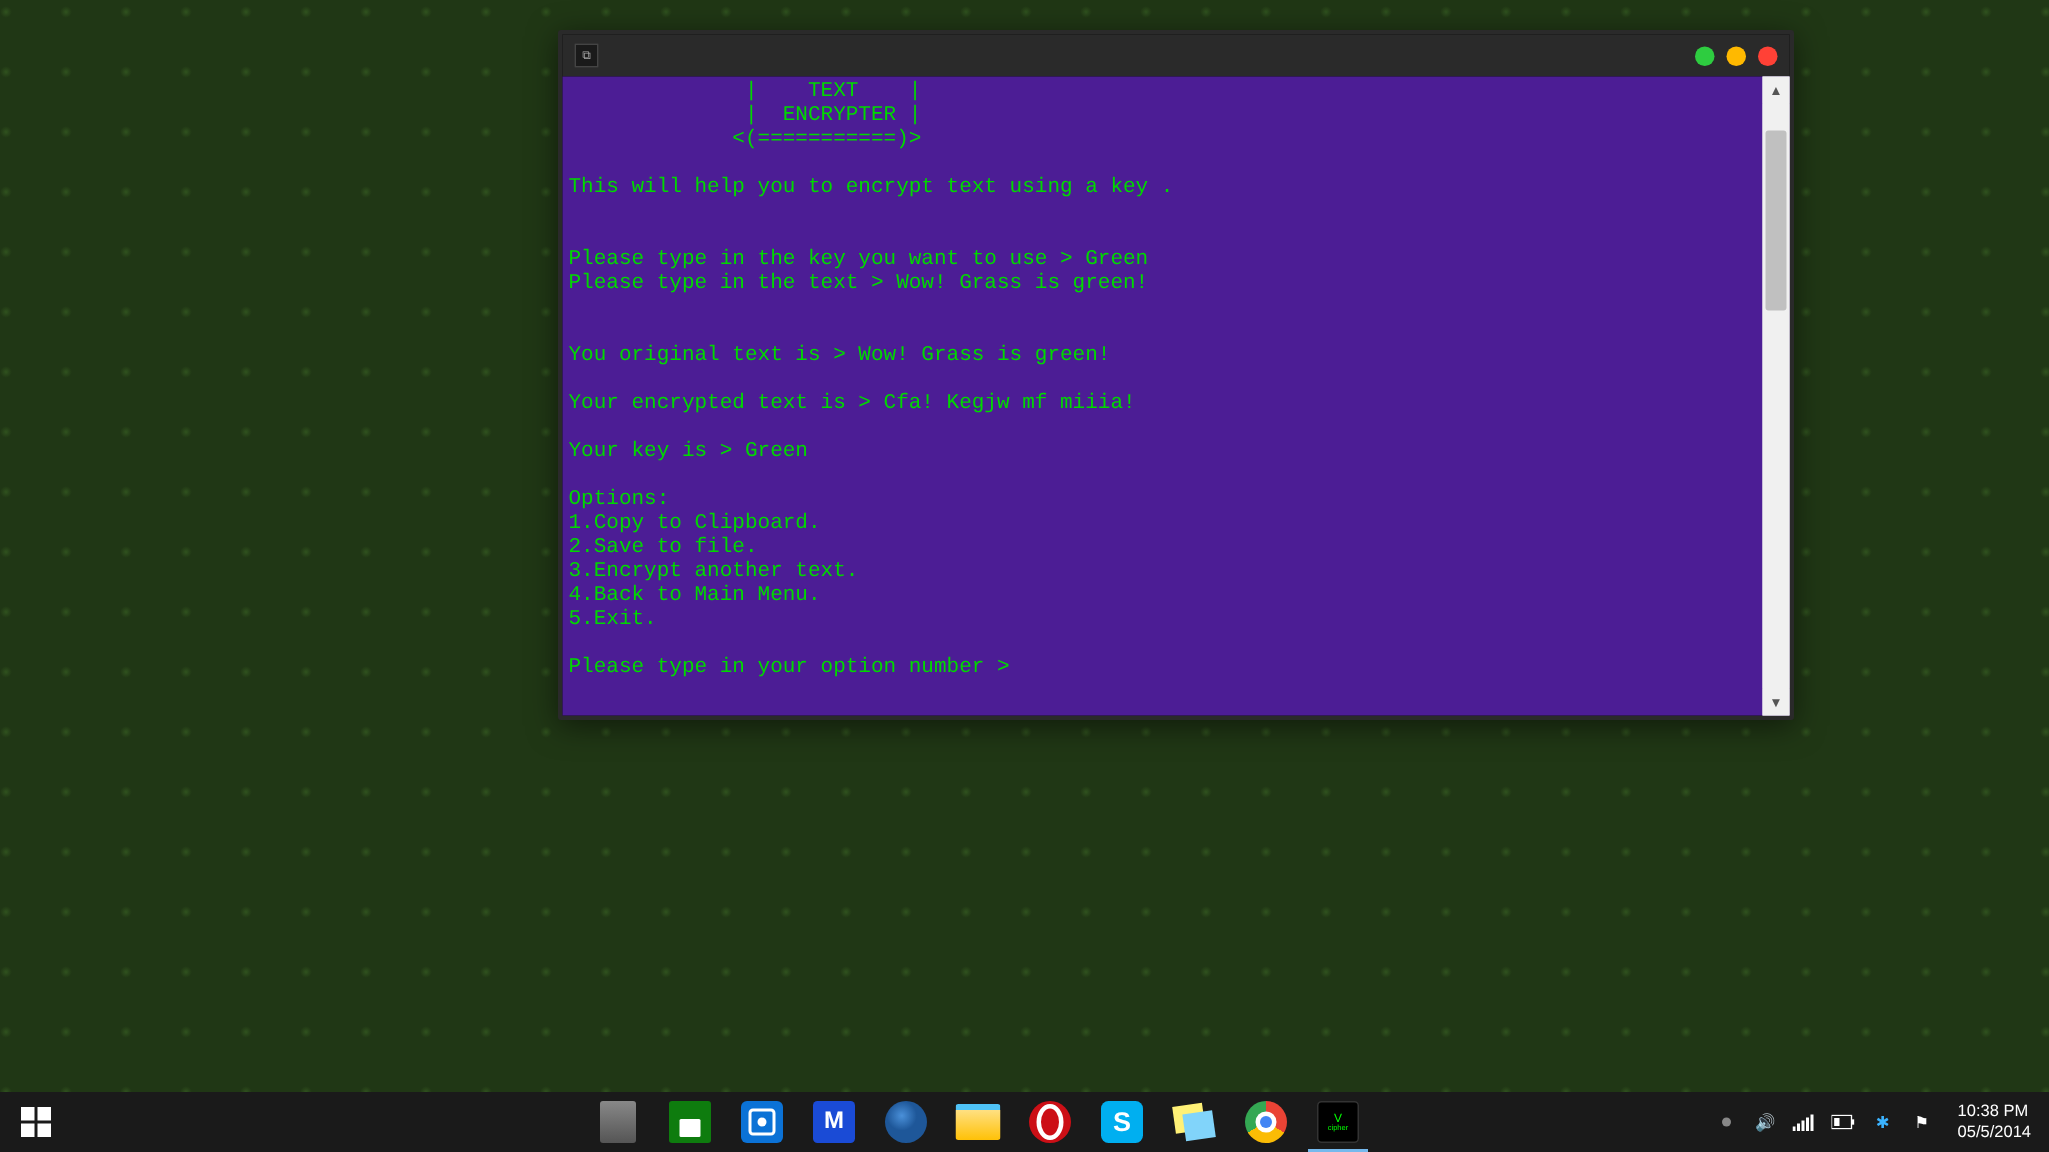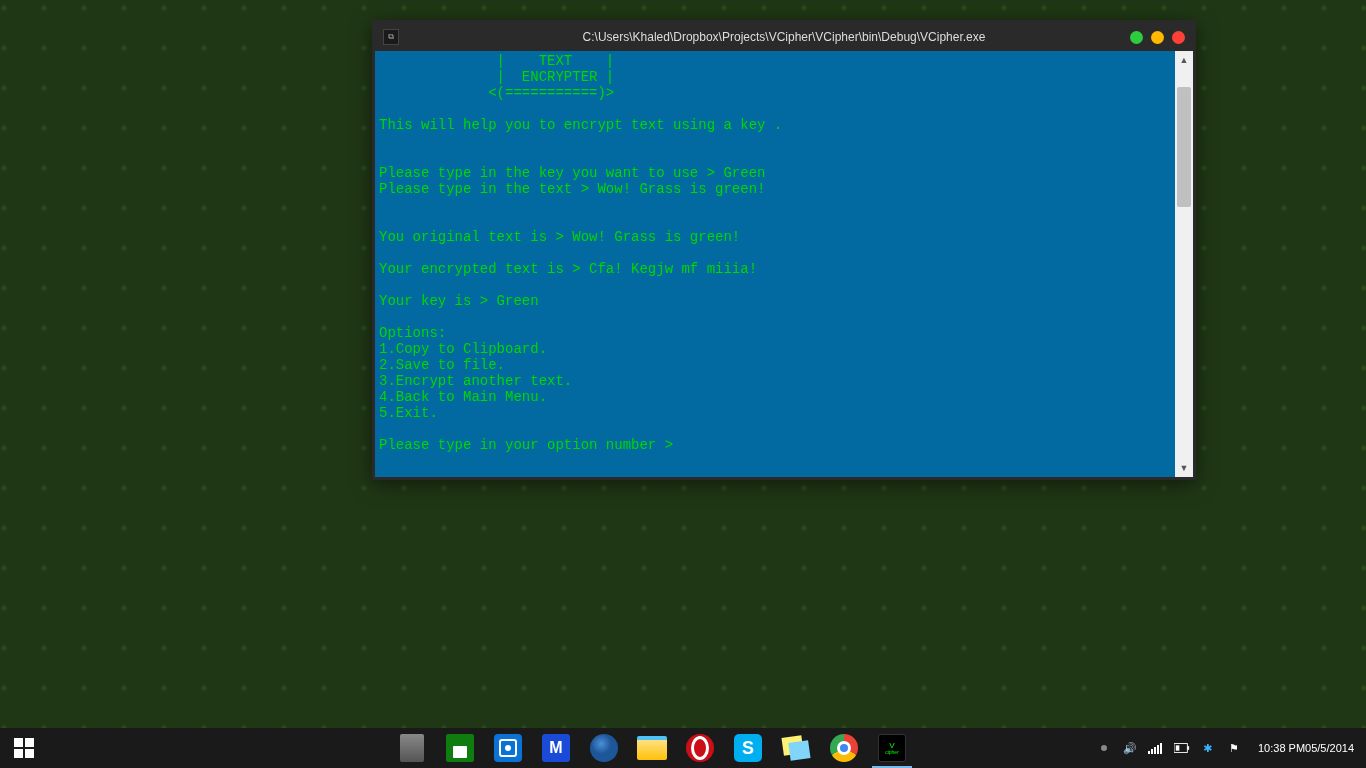--- a/index.html
+++ b/index.html
@@ -13,21 +13,21 @@
  filter:contrast(1.1) brightness(0.95);}
 .window{position:absolute;left:372px;top:20px;width:824px;height:460px;background:#000;border:3px solid #2a2a2a;border-radius:2px;box-shadow:0 4px 20px rgba(0,0,0,0.5);}
 .titlebar{height:28px;background:#2a2a2a;display:flex;align-items:center;position:relative;padding:0 8px;}
 .app-icon{width:16px;height:16px;background:#1a1a1a;border:1px solid #444;margin-right:8px;display:flex;align-items:center;justify-content:center;color:#aaa;font-size:8px;line-height:1;}
 .title{position:absolute;left:50%;transform:translateX(-50%);color:#ddd;font-size:12px;white-space:nowrap;}
 .controls{margin-left:auto;display:flex;gap:8px;}
 .ctrl{width:13px;height:13px;border-radius:50%;}
 .ctrl.min{background:#2ecc40;}
 .ctrl.max{background:#ffb900;}
 .ctrl.close{background:#ff4136;}
-.console-area{position:absolute;top:28px;left:0;right:0;bottom:0;background:#0369a1;padding-left:37px;}
+.console-area{position:absolute;top:28px;left:0;right:0;bottom:0;background:#4c1d95;padding-left:37px;}
 .console{position:absolute;inset:0 18px 0 0;padding:2px 4px;color:#00d800;font-family:Consolas,'Courier New',monospace;font-size:14px;line-height:16px;white-space:pre;overflow:hidden;}
 .scrollbar{position:absolute;top:28px;right:0;width:18px;bottom:0;background:#f0f0f0;display:flex;flex-direction:column;}
 .sb-btn{height:18px;background:#f0f0f0;display:flex;align-items:center;justify-content:center;color:#555;font-size:9px;}
 .sb-track{flex:1;background:#f0f0f0;position:relative;}
 .sb-thumb{position:absolute;left:2px;right:2px;top:18px;height:120px;background:#c0c0c0;border-radius:2px;}
 .taskbar{position:absolute;left:0;right:0;bottom:0;height:40px;background:#1a1a1a;display:flex;align-items:center;color:#fff;}
 .start{width:48px;height:40px;display:flex;align-items:center;justify-content:center;}
 .start svg{width:20px;height:20px;fill:#fff;}
 .tb-spacer{flex:0 0 340px;}
 .tb-apps{display:flex;height:40px;}
@@ -49,32 +49,31 @@
 .ic-sticky{width:26px;height:24px;transform:rotate(-8deg);}
 .ic-sticky::before{content:'';position:absolute;width:20px;height:18px;background:#fff176;top:0;left:0;}
 .ic-sticky::after{content:'';position:absolute;width:20px;height:18px;background:#81d4fa;top:6px;left:6px;}
 .ic-chrome{width:28px;height:28px;border-radius:50%;background:conic-gradient(#ea4335 0 120deg,#fbbc05 120deg 240deg,#34a853 240deg 360deg);position:relative;}
 .ic-chrome::before{content:'';position:absolute;inset:7px;background:#fff;border-radius:50%;}
 .ic-chrome::after{content:'';position:absolute;inset:10px;background:#4285f4;border-radius:50%;}
 .ic-vcipher{width:28px;height:28px;background:#000;color:#0f0;font-size:8px;line-height:1;display:flex;flex-direction:column;align-items:center;justify-content:center;border:1px solid #333;}
 .tray{margin-left:auto;display:flex;align-items:center;height:40px;padding-right:6px;gap:10px;color:#fff;font-size:11px;}
 .tray-ic{width:16px;height:16px;display:flex;align-items:center;justify-content:center;color:#fff;}
 .dot{width:6px;height:6px;background:#888;border-radius:50%;}
-.clock{display:flex;align-items:center;line-height:14px;padding:0 6px;}
+.clock{display:flex;flex-direction:column;align-items:flex-start;line-height:14px;padding:0 6px;}
 </style>
 </head>
 <body>
 
 <div class="desktop">
  <div class="grass"></div>
 
  <div class="window">
   <div class="titlebar">
    <div class="app-icon">⧉</div>
-   <div class="title">C:\Users\Khaled\Dropbox\Projects\VCipher\VCipher\bin\Debug\VCipher.exe</div>
    <div class="controls">
     <div class="ctrl min"></div>
     <div class="ctrl max"></div>
     <div class="ctrl close"></div>
    </div>
   </div>
   <div class="console-area">
    <div class="console"><span>              |    TEXT    |</span>
 <span>              |  ENCRYPTER |</span>
 <span>             &lt;(===========)&gt;</span>

